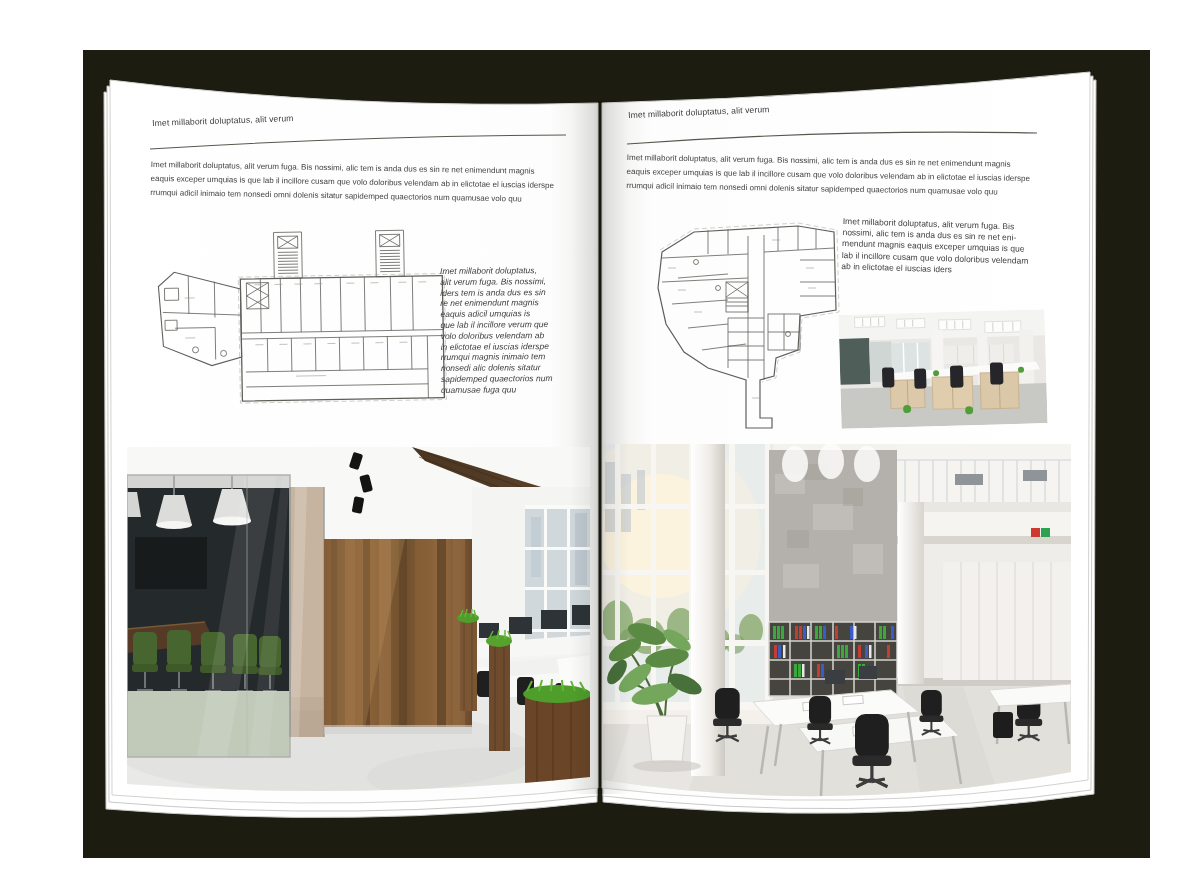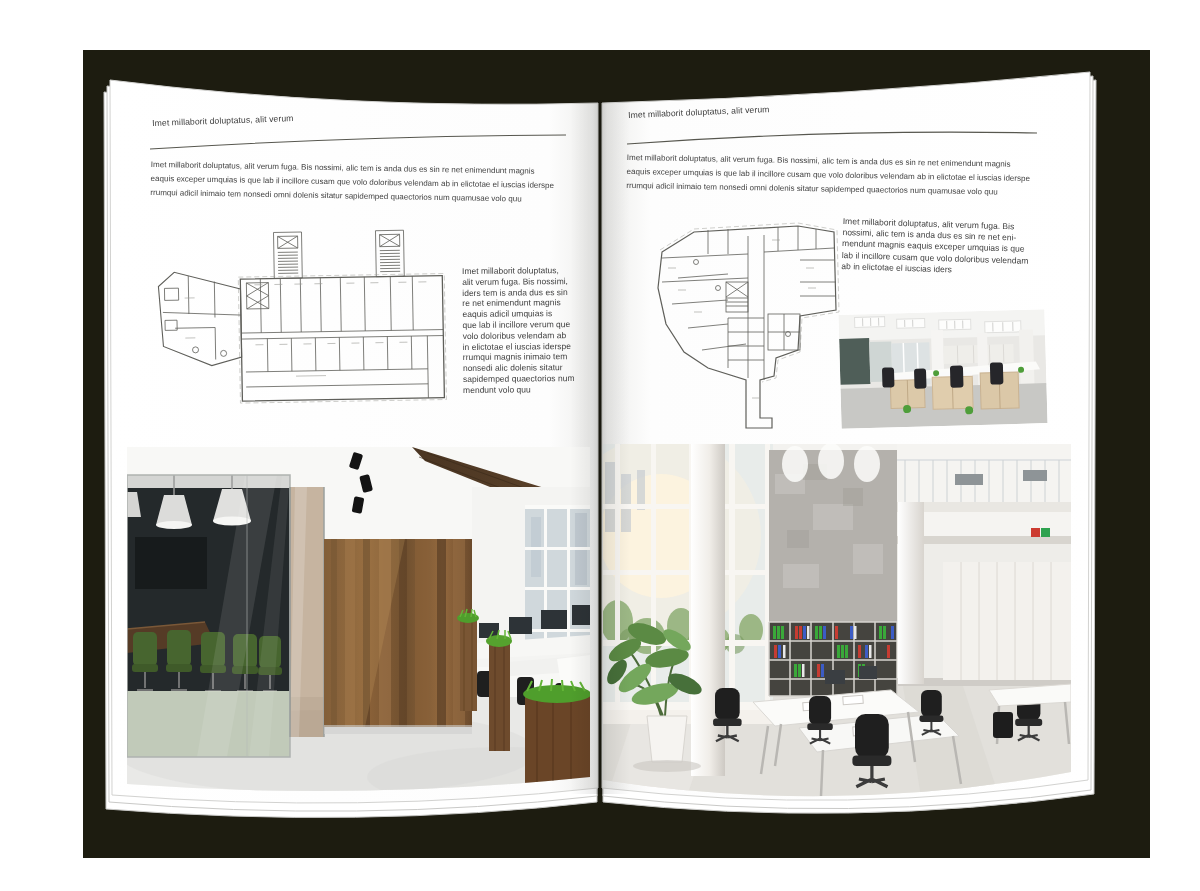--- a/index.html
+++ b/index.html
@@ -92,33 +92,33 @@
         <circle cx="68" cy="126" r="3"></circle>
 
       <g stroke="#9a9a94" stroke-width="0.6">
         <path d="M100,58 h8 M120,58 h8 M140,58 h8 M160,58 h8 M192,58 h8 M216,58 h8 M244,58 h8 M264,58 h8"></path>
         <path d="M100,118 h8 M124,118 h8 M148,118 h8 M172,118 h8 M196,118 h8 M220,118 h8 M244,118 h8"></path>
         <path d="M140,150 h30 M30,70 h10 M30,110 h10"></path>
       </g>
     </g>
   </svg>
 
-  <div class="abs side-text side-left" style="left:462px;top:266px;transform:rotate(-0.5deg);">
+  <div class="abs side-text side-left" style="left:440px;top:266px;transform:rotate(-0.5deg);font-style:italic;">
     <div>Imet millaborit doluptatus,</div>
     <div>alit verum fuga. Bis nossimi,</div>
     <div>iders tem is anda dus es sin</div>
     <div>re net enimendunt magnis</div>
     <div>eaquis adicil umquias is</div>
     <div>que lab il incillore verum que</div>
     <div>volo doloribus velendam ab</div>
     <div>in elictotae el iuscias iderspe</div>
     <div>rrumqui magnis inimaio tem</div>
     <div>nonsedi alic dolenis sitatur</div>
     <div>sapidemped quaectorios num</div>
-    <div>mendunt volo quu</div>
+    <div>quamusae fuga quu</div>
   </div>
 
   <div class="photo" style="left:127px;top:447px;">
     <svg width="463" height="360" viewBox="0 0 463 360">
       <defs>
         <clipPath id="clipL">
             <path d="M0,0 H463 V330 Q231,354 0,337 Z"></path>
           </clipPath>
         <linearGradient id="beamL" x1="0" y1="0" x2="1" y2="0">
           <stop offset="0" stop-color="#4a3522"></stop>

